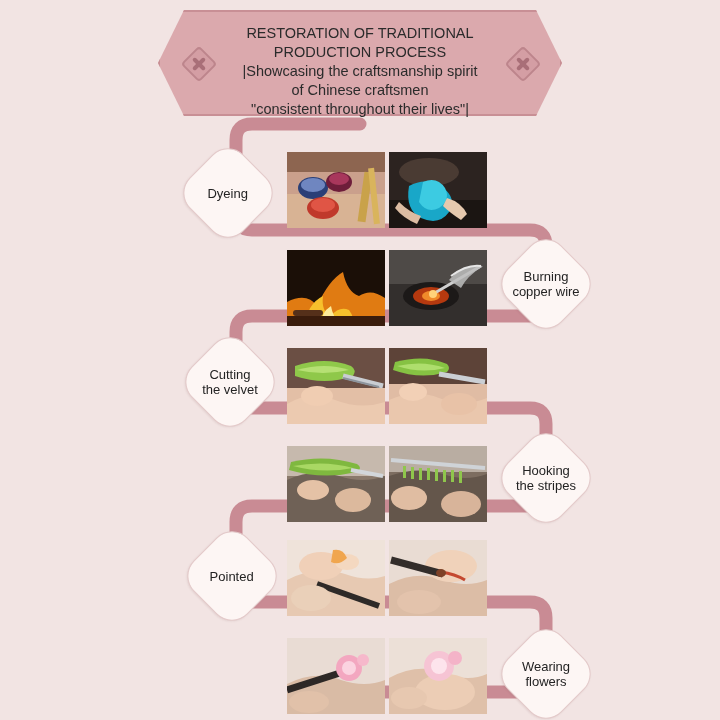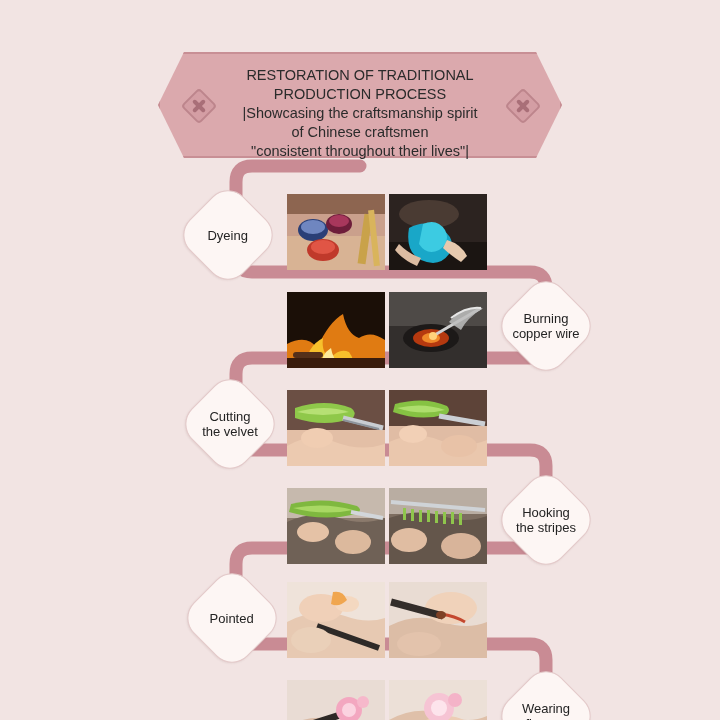--- a/index.html
+++ b/index.html
@@ -11,21 +11,20 @@
     height: 720px;
     background: #f2e4e3;
     font-family: "Liberation Sans", sans-serif;
     overflow: hidden;
     position: relative;
   }
   #canvas {
     position: relative;
     width: 720px;
     height: 592px;
-    margin-top: 42px;
   }
 
   
   .banner {
     position: absolute;
     left: 158px;
     top: 10px;
     width: 404px;
     height: 106px;
   }

